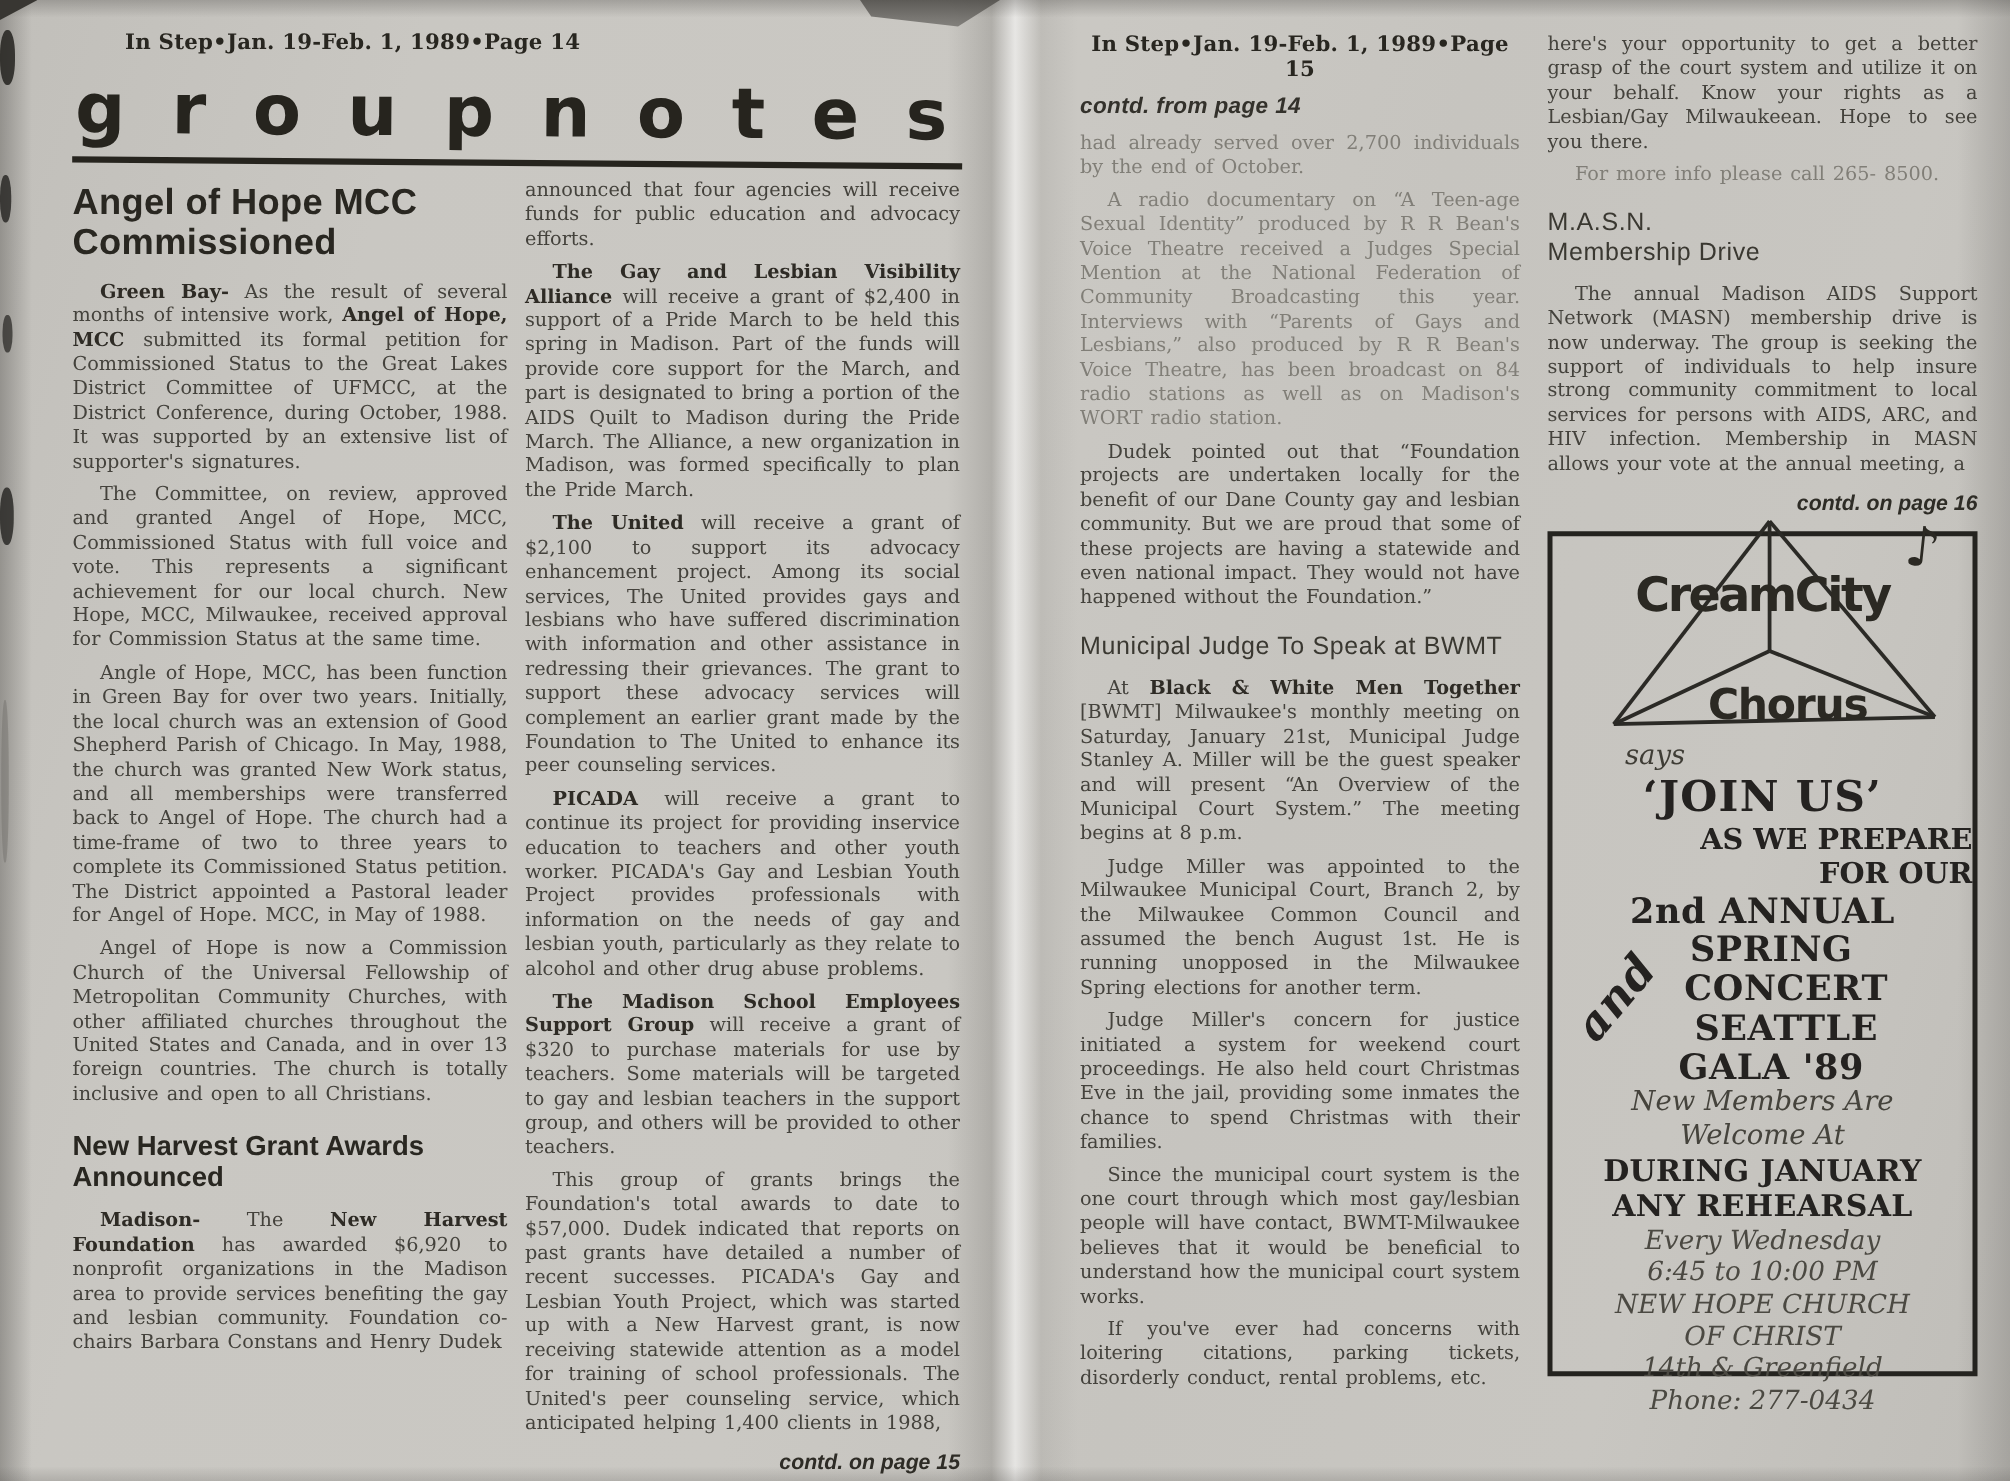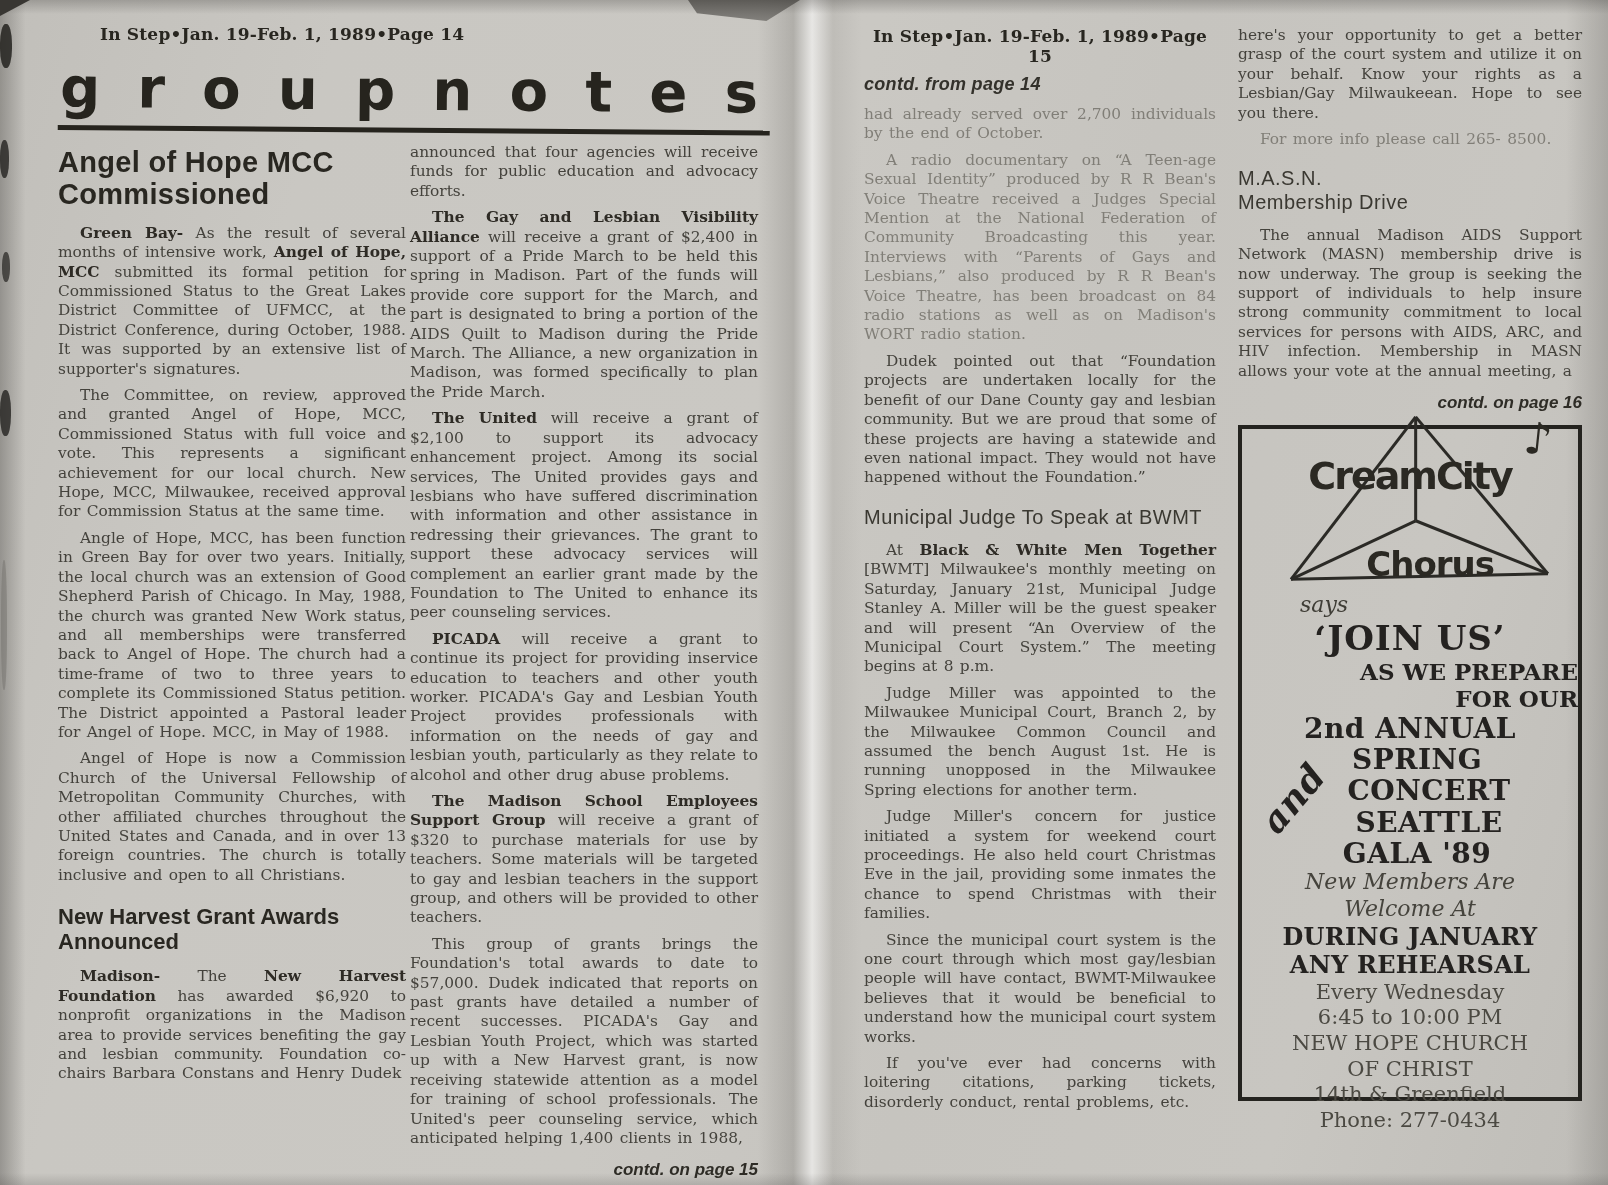--- a/index.html
+++ b/index.html
@@ -42,21 +42,21 @@
   #right-page{left:864px;top:26px;width:722px;display:flex;gap:22px;}
   .page-header{font-weight:bold;font-size:17px;color:#282620;letter-spacing:.2px;}
   #left-page .page-header{margin-left:42px;}
   .col-r1 .page-header{text-align:center;margin-bottom:2px;}
 
   .masthead-wrap{margin-top:16px;transform:rotate(.45deg);transform-origin:left center;}
   .masthead{display:flex;justify-content:space-between;padding:0 12px 0 2px;
     font-family:"DejaVu Sans",sans-serif;font-weight:bold;font-size:56px;line-height:1;color:#26241e;}
   .masthead-rule{height:5px;background:#26241e;margin-top:9px;}
 
-  .cols{display:flex;gap:4px;margin-top:13px;}
+  .cols{display:flex;gap:14px;margin-top:13px;}
   .col{width:348px;}
   .col-r1{width:352px;}
   .col-r2{width:344px;}
 
   p{margin:0 0 7px;text-indent:22px;text-align:justify;font-size:15.4px;line-height:1.26;word-spacing:1.5px;color:#44423c;}
   p b{color:#2e2b25;}
   p.noind{text-indent:0;}
   p.faded{color:#807e77;}
 
   .h1{font-family:"Liberation Sans",sans-serif;font-weight:bold;font-size:29px;line-height:1.1;
@@ -82,21 +82,21 @@
       font-family:"DejaVu Sans",sans-serif;font-weight:bold;font-size:34px;line-height:1;
       letter-spacing:-1px;color:#2b2923;}
   .ad-says{font-style:italic;font-size:22px;line-height:1.1;margin:8px 0 2px 58px;color:#3f3d36;}
   .ad-join{font-weight:bold;font-size:34px;line-height:1.15;text-align:center;letter-spacing:1px;color:#242220;}
   .ad-caps-sm{font-weight:bold;font-size:23px;line-height:1.18;text-align:right;color:#242220;}
   .ad-caps-lg{font-weight:bold;font-size:28px;line-height:1.12;text-align:center;letter-spacing:.5px;color:#242220;}
   .ad-caps-lg.ind1{padding-left:14px;}
   .ad-caps-lg.ind2{padding-left:38px;}
   .ad-it-lg{font-style:italic;font-size:22px;line-height:1.22;text-align:center;color:#45433c;}
   .ad-bold-caps{font-weight:bold;font-size:24px;line-height:1.18;text-align:center;letter-spacing:.3px;color:#242220;}
-  .ad-it{font-size:21px;line-height:1.22;text-align:center;color:#4b4942;}
+  .ad-it{font-style:italic;font-size:21px;line-height:1.22;text-align:center;color:#4b4942;}
   .ad-and{position:absolute;left:12px;top:348px;font-weight:bold;font-style:italic;font-size:36px;
       transform:rotate(-50deg);letter-spacing:1px;color:#242220;}
 </style>
 </head>
 <body>
 
 <div class="scan">
   <div class="shade-gutter"></div>
   <div class="edge-left"></div>
   <div class="edge-right"></div>

